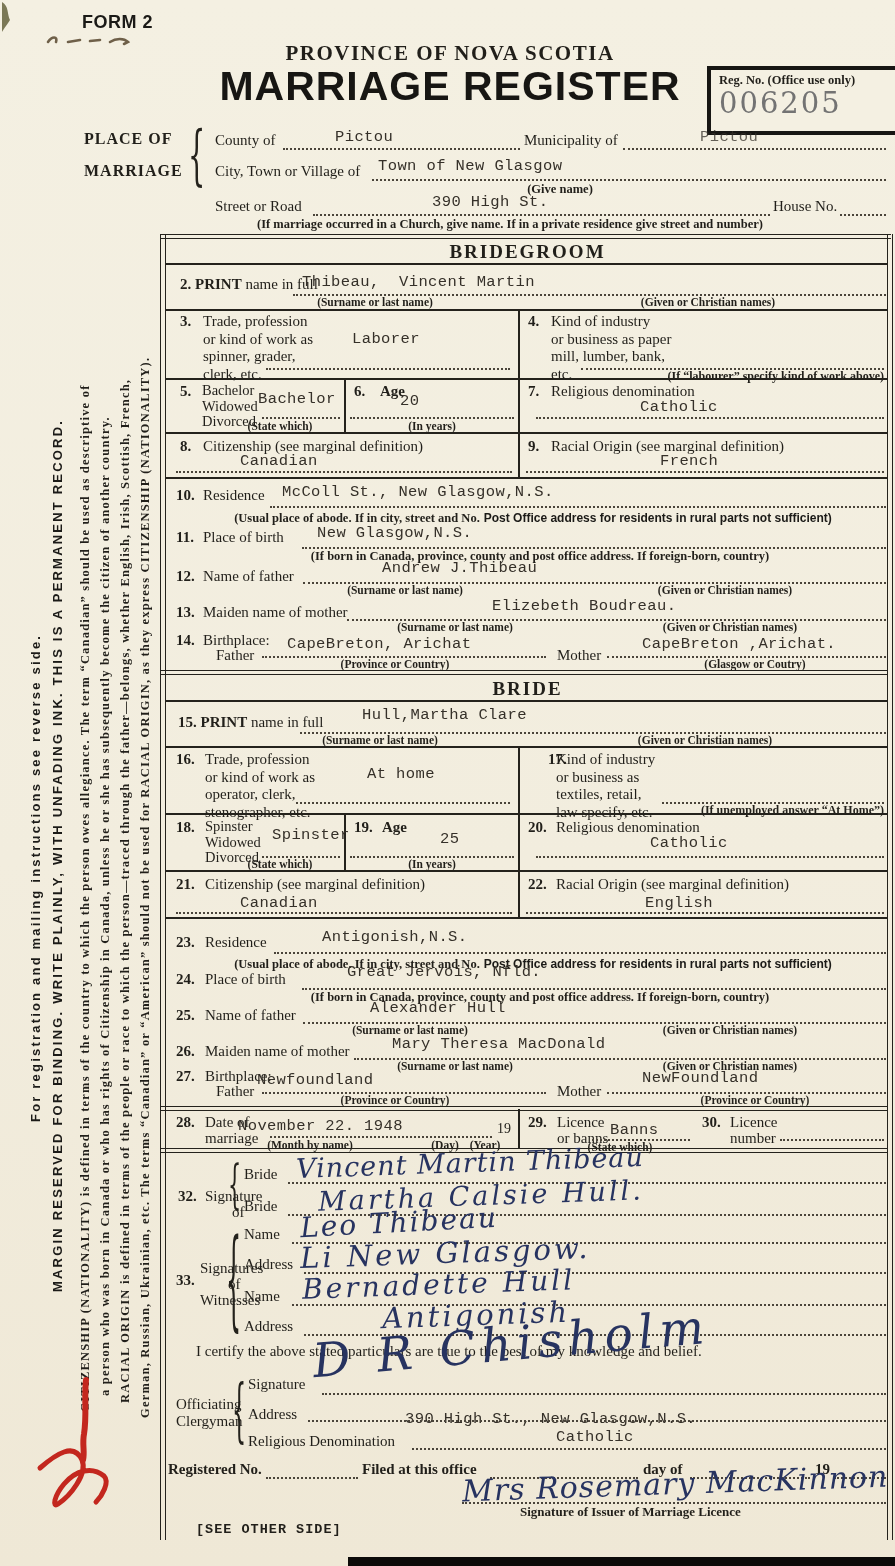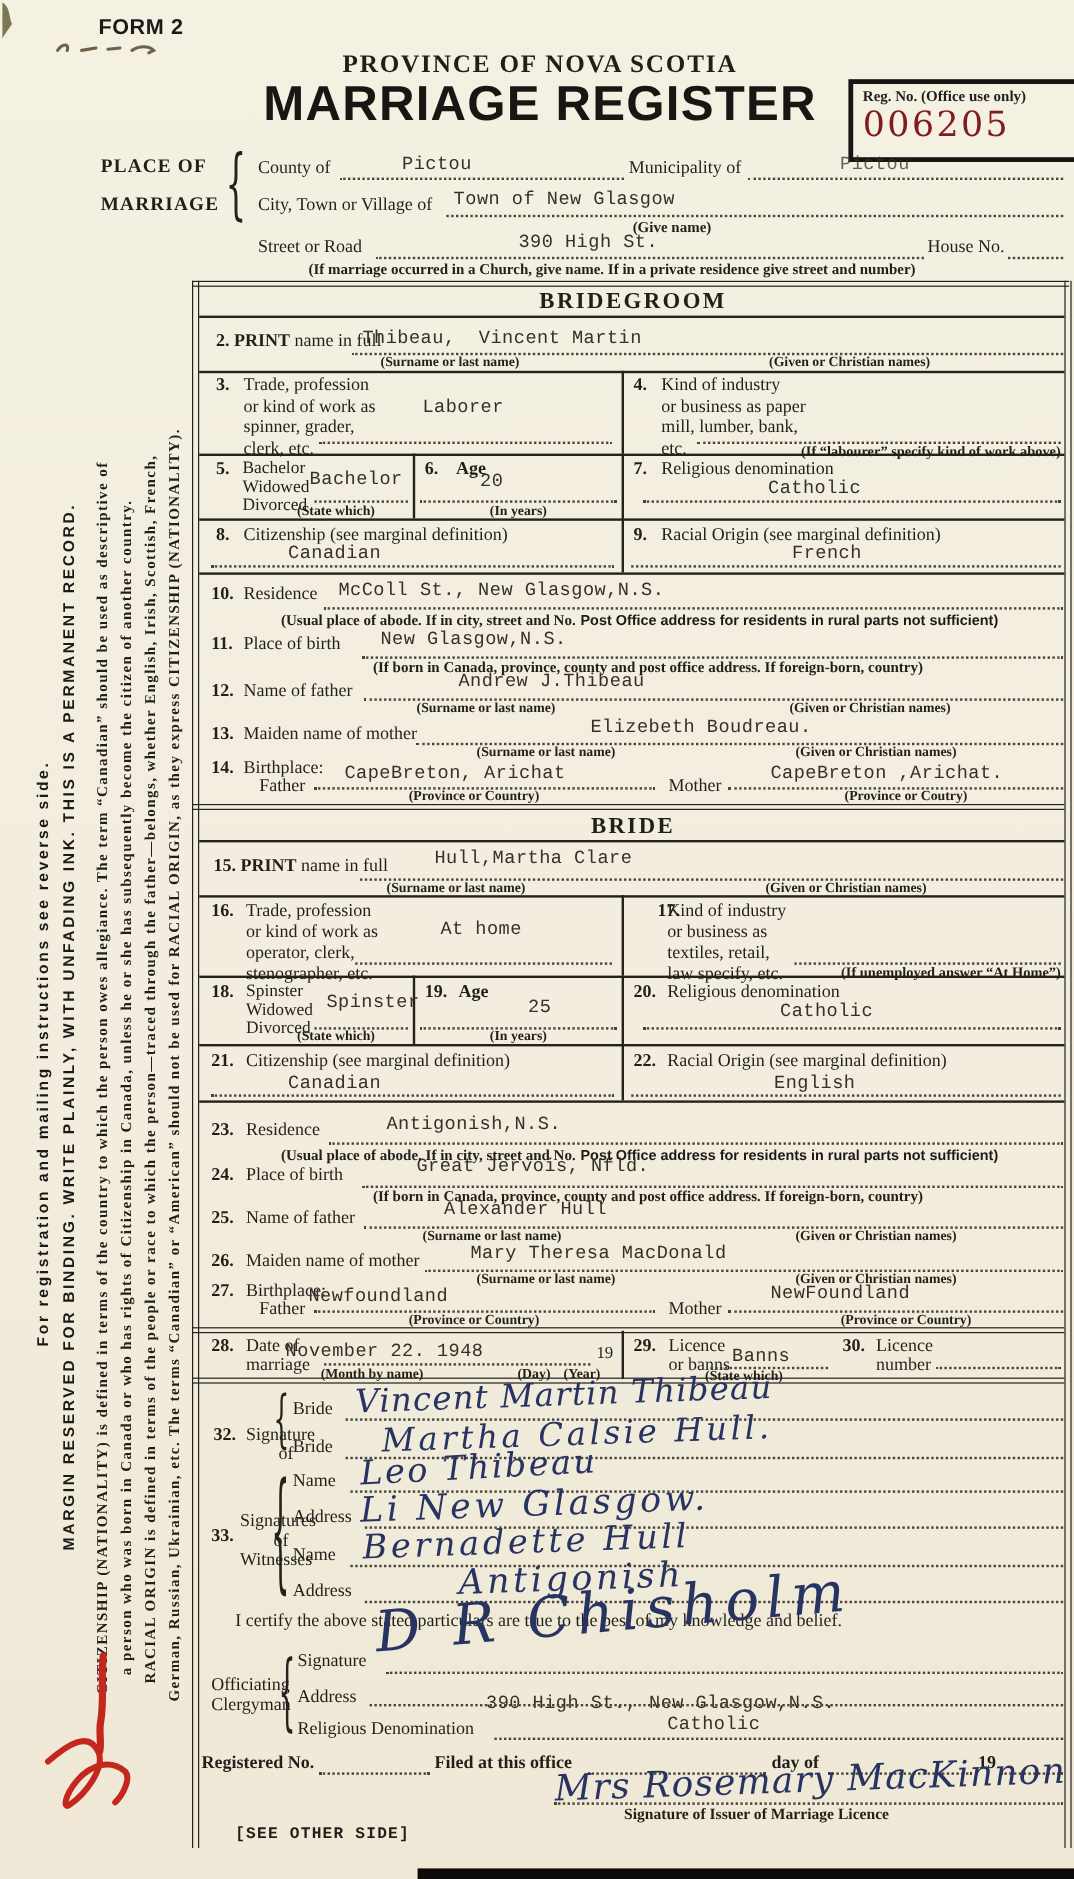--- a/index.html
+++ b/index.html
@@ -37,21 +37,21 @@
   <svg class="abs" style="left:44px;top:30px" width="92" height="20">
     <path d="M4,12 C8,6 14,6 12,12 M24,12 L36,10 M46,11 L56,10 M66,12 C72,8 80,8 84,12 L80,14" stroke="#6f6049" stroke-width="2.6" fill="none" stroke-linecap="round"></path>
   </svg>
 
   <div class="abs sans b" style="left:82px;top:12px;font-size:18px;letter-spacing:.5px;">FORM 2</div>
   <div class="abs ser b ctr" style="left:140px;top:41px;width:620px;font-size:21px;letter-spacing:1.5px;">PROVINCE OF NOVA SCOTIA</div>
   <div class="abs sans b ctr" style="left:150px;top:63px;width:600px;font-size:41px;letter-spacing:1px;color:#171613;">MARRIAGE REGISTER</div>
 
   <div class="abs" style="left:707px;top:66px;width:168px;height:58px;border:4px solid #171613;padding:3px 8px 0 8px;background:#f4f0e2;">
     <div class="ser b" style="font-size:12.5px;white-space:nowrap;">Reg. No.  (Office use only)</div>
-    <div style="font-family:'DejaVu Serif',serif;font-size:29px;letter-spacing:2px;color:#7f1d1d;margin-top:-2px;">006205</div>
+    <div style="font-family:'DejaVu Serif',serif;font-size:29px;letter-spacing:2px;color:#737373;margin-top:-2px;">006205</div>
   </div>
 
   <div class="abs ser b lbl" style="left:84px;top:130px;letter-spacing:1px;font-size:16px;">PLACE OF</div>
   <div class="abs ser b lbl" style="left:84px;top:162px;letter-spacing:1px;font-size:16px;">MARRIAGE</div>
   <span class="abs brace" style="left:188px;top:122px;font-size:34px;transform:scale(.8,1.9);transform-origin:left top;">{</span>
 
   <div class="abs ser lbl" style="left:215px;top:132px;">County of</div>
   <div class="abs dots" style="left:283px;top:146px;width:237px;"></div>
   <div class="abs typed" style="left:335px;top:128px;">Pictou</div>
   <div class="abs ser lbl" style="left:524px;top:132px;">Municipality of</div>
@@ -169,21 +169,21 @@
   <div class="abs ser cap" style="left:600px;top:621px;width:260px;">(Given or Christian names)</div>
   <b class="abs ser lbl" style="left:176px;top:632px;">14.</b>
   <span class="abs ser lbl" style="left:203px;top:632px;">Birthplace:</span>
   <span class="abs ser lbl" style="left:216px;top:647px;">Father</span>
   <div class="abs typed" style="left:287px;top:635px;">CapeBreton, Arichat</div>
   <div class="abs dots" style="left:262px;top:654px;width:284px;"></div>
   <div class="abs ser cap" style="left:285px;top:658px;width:220px;">(Province or Country)</div>
   <span class="abs ser lbl" style="left:557px;top:647px;">Mother</span>
   <div class="abs typed" style="left:642px;top:635px;">CapeBreton ,Arichat.</div>
   <div class="abs dots" style="left:607px;top:654px;width:279px;"></div>
-  <div class="abs ser cap" style="left:645px;top:658px;width:220px;">(Province or Coutry)</div>
+  <div class="abs ser cap" style="left:645px;top:658px;width:220px;">(Glasgow or Coutry)</div>
   <div class="abs hd" style="left:160px;top:670px;width:727px;"></div>
 
   <div class="abs ser b ctr" style="left:166px;top:678px;width:723px;font-size:19px;letter-spacing:2px;">BRIDE</div>
   <div class="abs hl" style="left:166px;top:700px;width:721px;"></div>
 
   <div class="abs ser lbl" style="left:178px;top:714px;">
     <b>15.</b>
     <b>PRINT</b>
     <span>name in full</span>
   </div>

